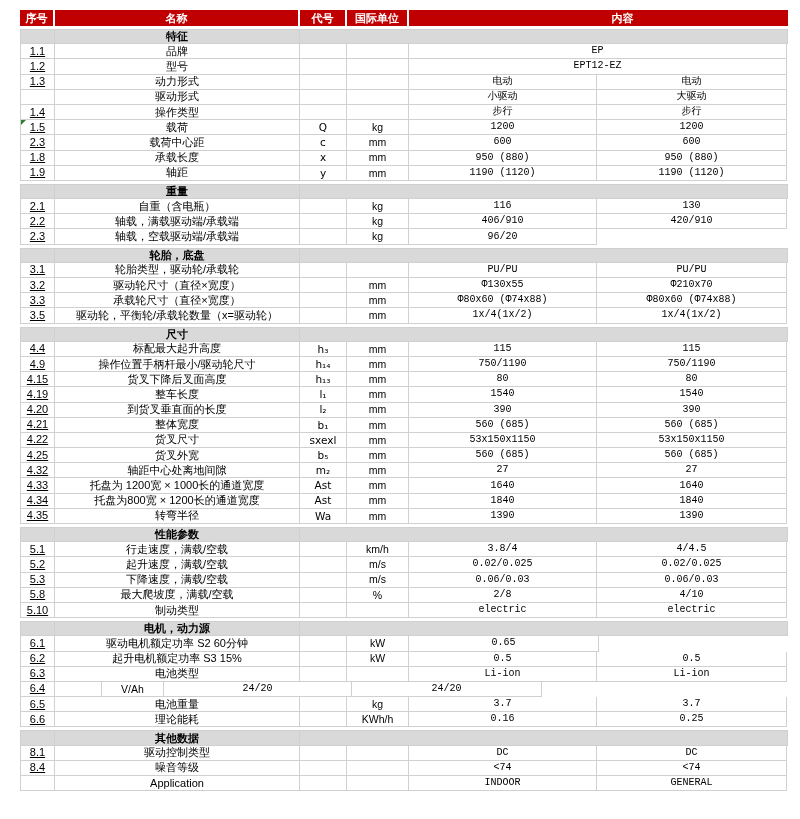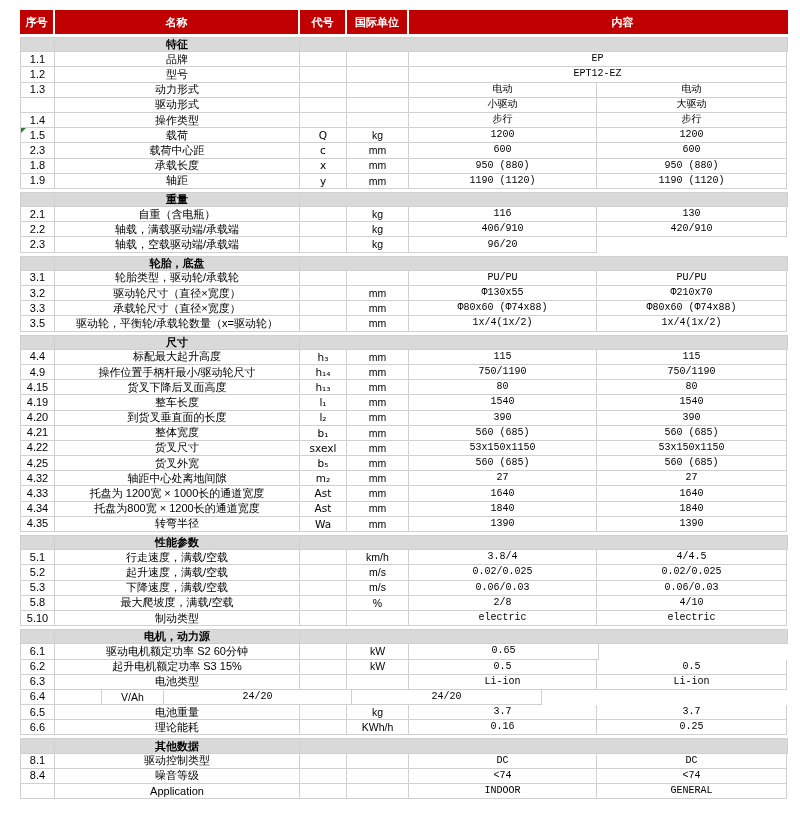--- a/index.html
+++ b/index.html
@@ -1,25 +1,25 @@
 <!DOCTYPE html>
 <html style="--header-bg: #C00000; --header-text: #FFFFFF; --section-bg: #D9D9D9; --grid: #D0D0D0; --marker: #2E7D32;"><head>
 <meta charset="utf-8">
 <style>
   html,body{margin:0;padding:0;background:#ffffff;width:800px;height:819px;overflow:hidden;}
   *{box-sizing:border-box;}
   .spec-table{position:absolute;left:20px;top:10px;width:768px;font-family:"Liberation Sans","DejaVu Sans",sans-serif;color:#000;}
-  .thead{display:flex;height:24px;background:#fff;}
+  .thead{display:flex;height:16px;background:#fff;}
   .th{background:var(--header-bg,#C00000);color:var(--header-text,#fff);font-size:11px;font-weight:bold;
       display:flex;align-items:center;justify-content:center;border-right:2px solid #fff;line-height:1;}
   .th:last-child{border-right:none;}
   .tr{display:flex;height:15.2px;}
   .td{display:flex;align-items:center;justify-content:center;border-right:1px solid var(--grid,#d0d0d0);
       border-bottom:1px solid var(--grid,#d0d0d0);font-size:11px;line-height:1;overflow:hidden;white-space:nowrap;position:relative;}
-  .tr .td:first-child{border-left:1px solid var(--grid,#d0d0d0);}
+  .tr .td:first-child{border-left:1px solid var(--grid,#d0d0d0);text-decoration:underline;}
   .section{margin-top:3px;}
   .section .td{background:var(--section-bg,#D9D9D9);border-top:1px solid var(--grid,#d0d0d0);font-weight:bold;}
   
   .c-no{width:35px;}
   .c-name{width:245px;}
   .c-code{width:47px;font-family:"DejaVu Sans",sans-serif;font-size:10.5px;}
   .c-unit{width:62px;font-size:10.5px;}
   .c-v1{width:188px;}
   .c-v2{width:190px;}
   .c-rest{width:488px;}

